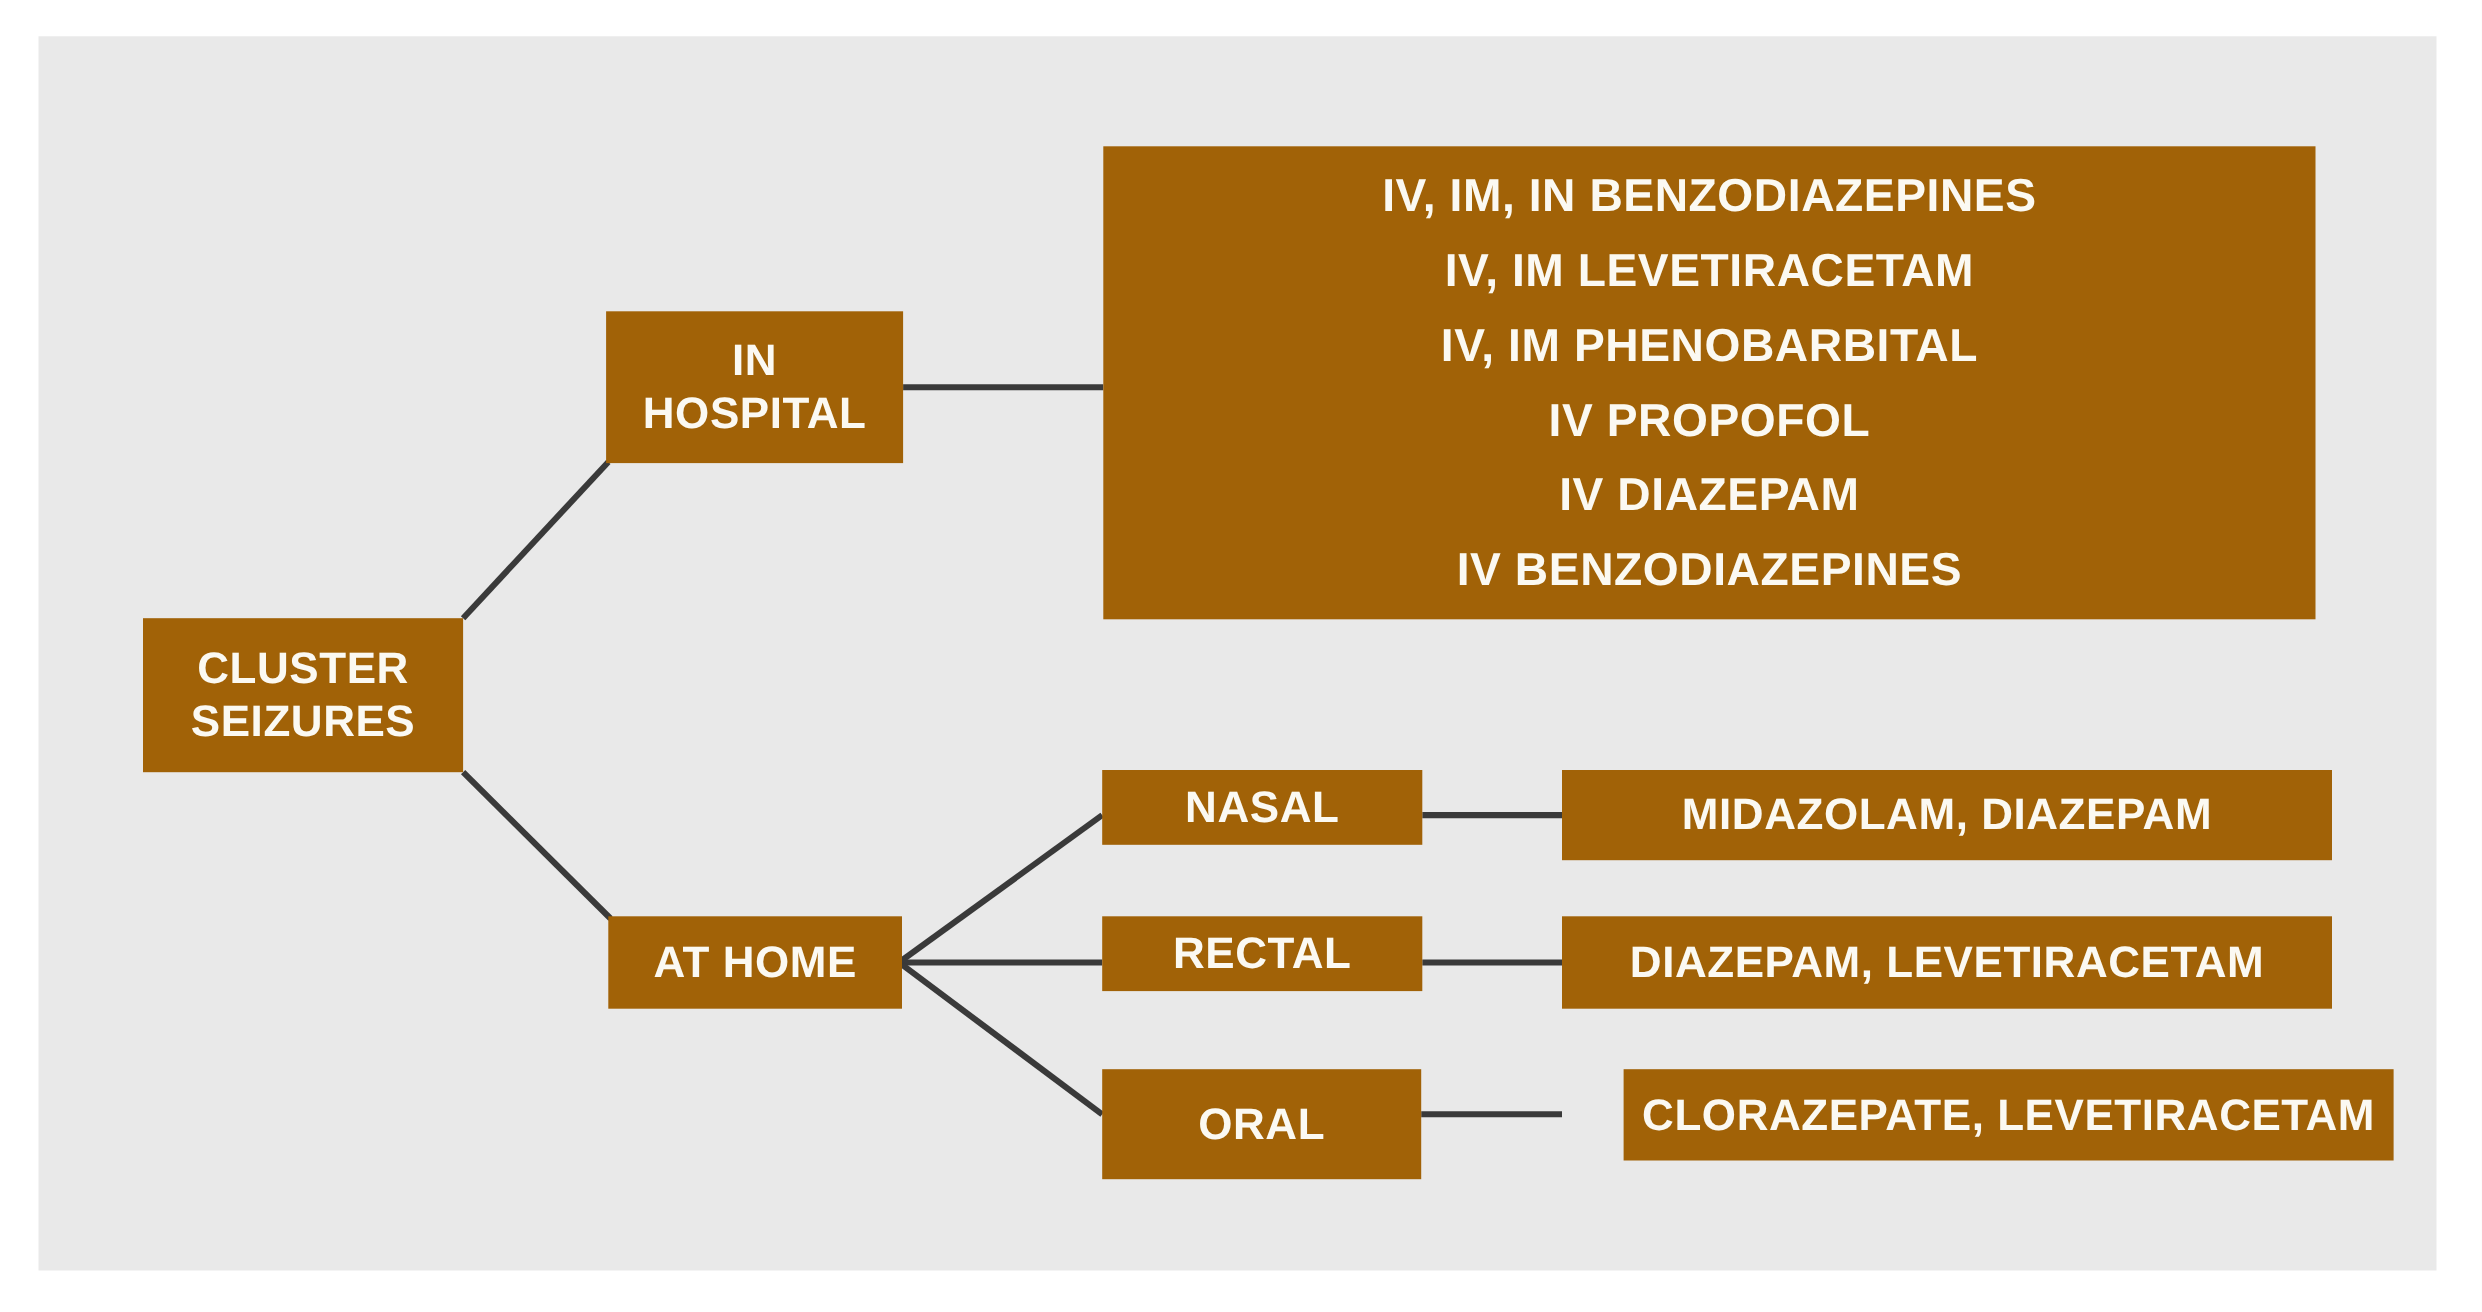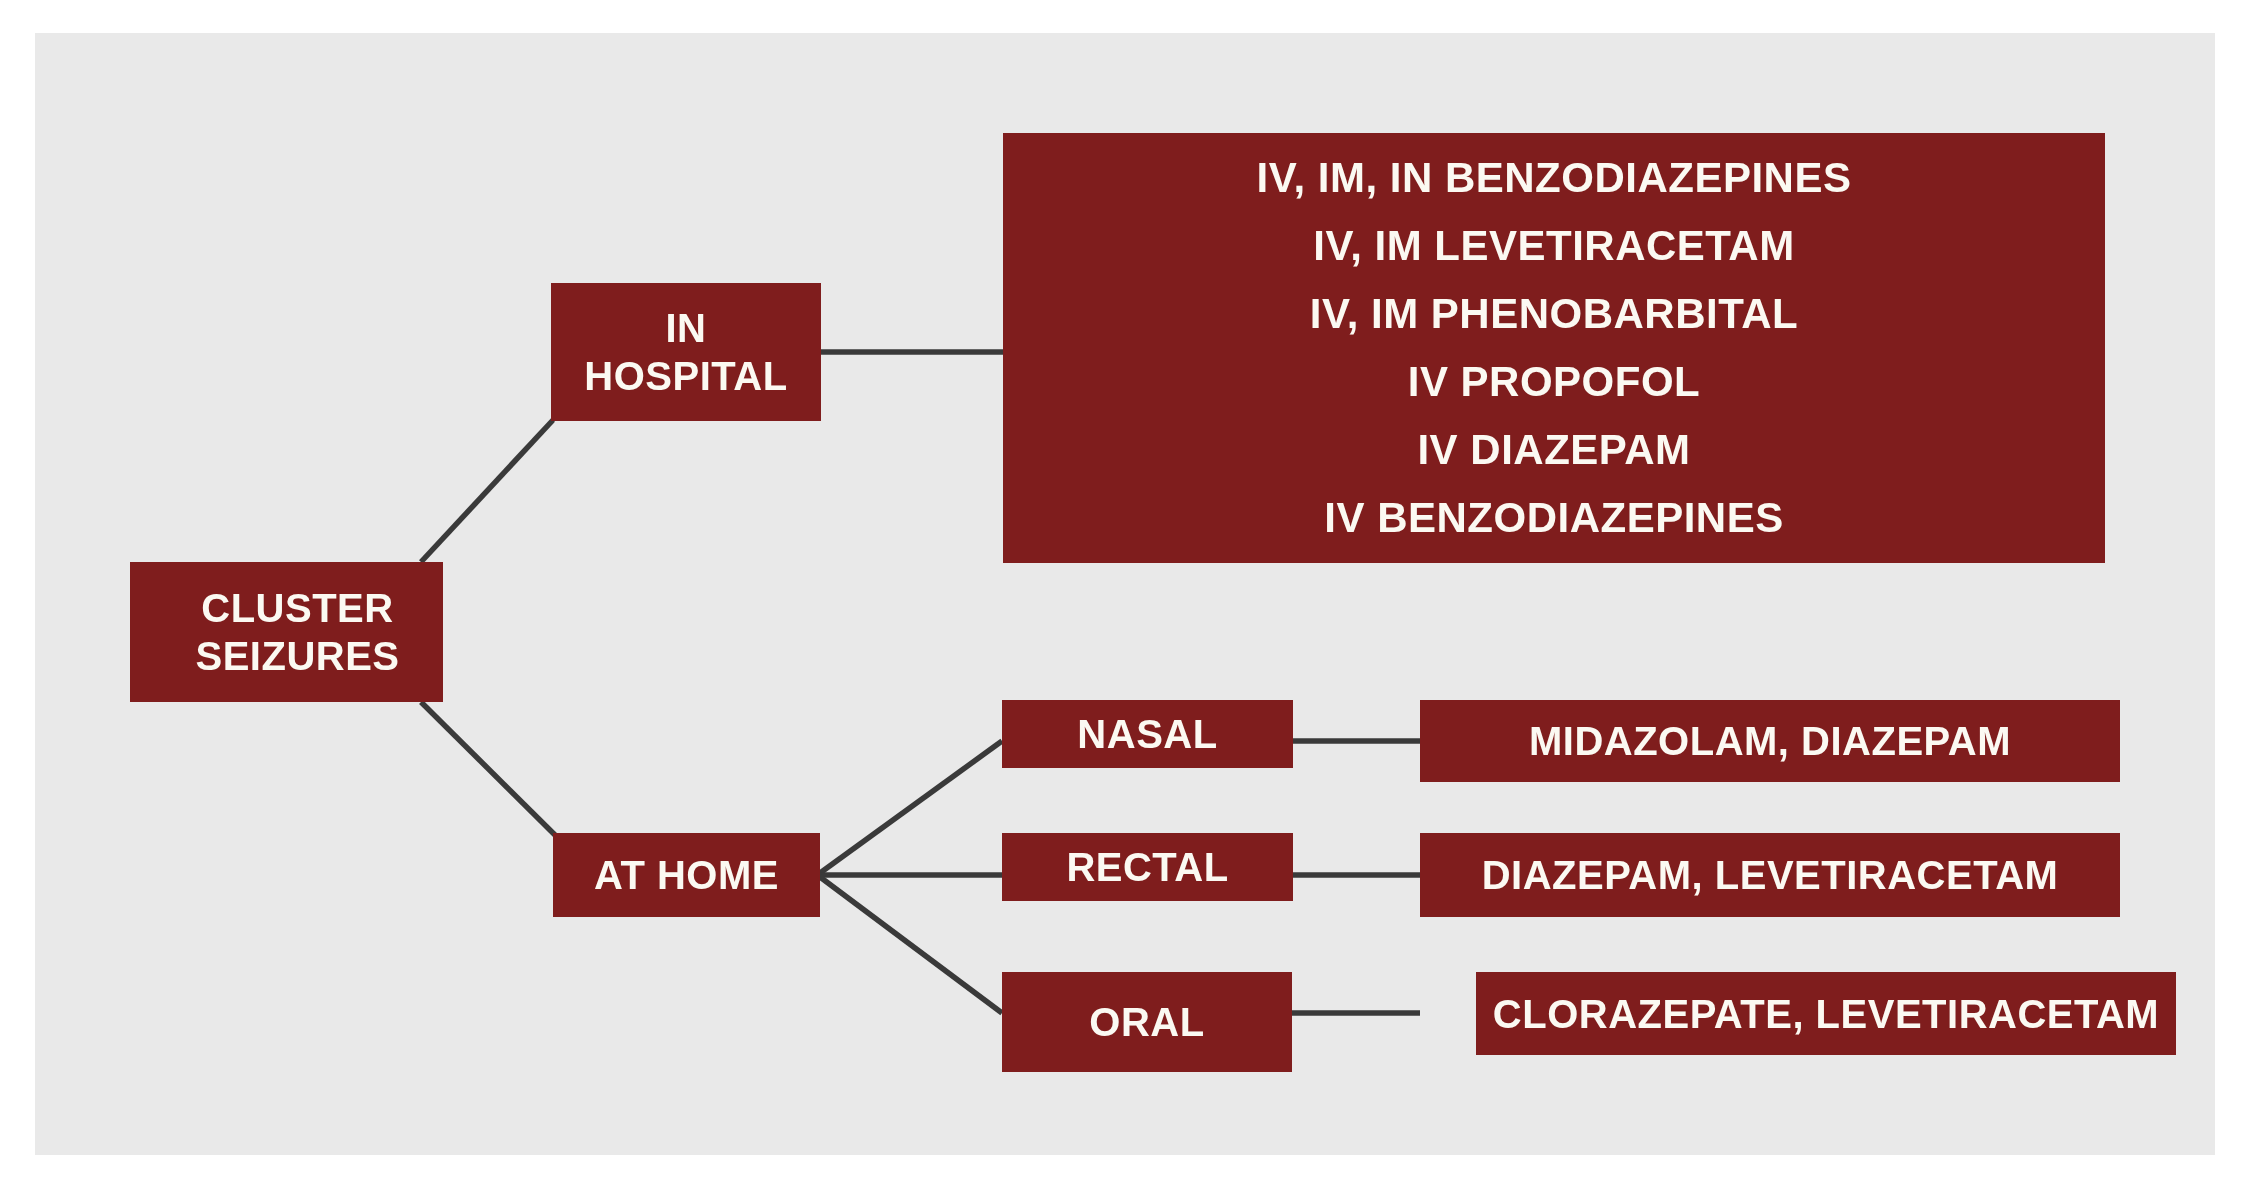--- a/index.html
+++ b/index.html
@@ -30,33 +30,33 @@
     width: 2256px;
     height: 1193px;
     pointer-events: none;
   }
   .edges-svg line {
     stroke: #3A3A3A;
     stroke-width: 5.5;
   }
   .node {
     position: absolute;
-    background: #7f1d1d;
+    background: #a16207;
     color: #FBF9F2;
     display: flex;
     align-items: center;
     justify-content: center;
     text-align: center;
     font-weight: 700;
     font-size: 40px;
     line-height: 1.2;
     letter-spacing: 0.5px;
     white-space: pre-line;
   }
-  .node-root      { left: 130px;  top: 562px; width: 291px;  height: 140px; padding-left: 22px; }
+  .node-root      { left: 130px;  top: 562px; width: 291px;  height: 140px; }
   .node-hospital  { left: 551px;  top: 283px; width: 270px;  height: 138px; }
   .node-athome    { left: 553px;  top: 833px; width: 267px;  height: 84px;  }
   .node-nasal     { left: 1002px; top: 700px; width: 291px;  height: 68px;  }
   .node-rectal    { left: 1002px; top: 833px; width: 291px;  height: 68px;  }
   .node-oral      { left: 1002px; top: 972px; width: 290px;  height: 100px;  }
   .node-drug1     { left: 1420px; top: 700px; width: 700px;  height: 82px;  }
   .node-drug2     { left: 1420px; top: 833px; width: 700px;  height: 84px;  }
   .node-drug3     { left: 1476px; top: 972px; width: 700px;  height: 83px;  }
   .node-bigbox {
     left: 1003px; top: 133px; width: 1102px; height: 430px;

